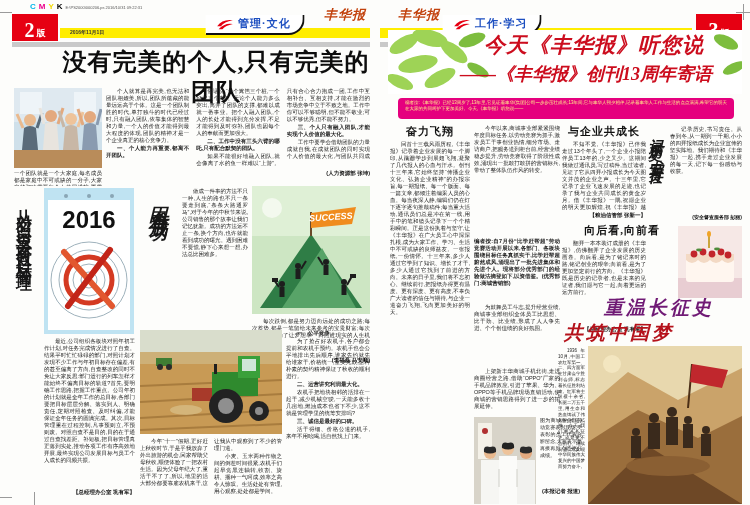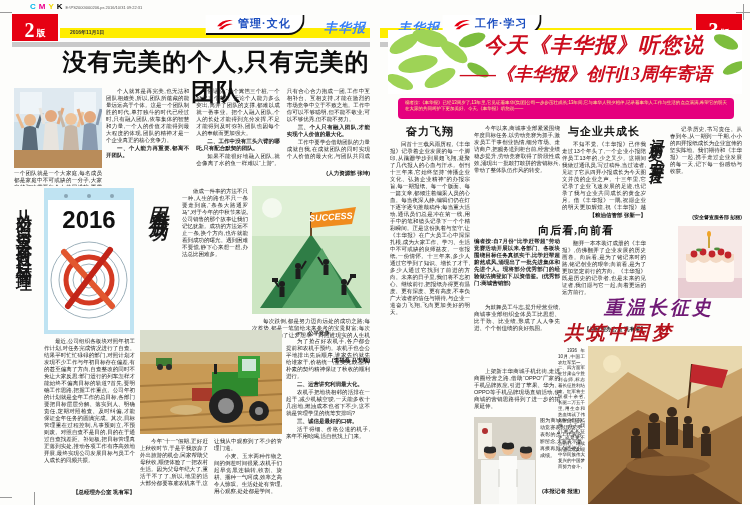--- a/index.html
+++ b/index.html
@@ -6,21 +6,21 @@
   #sheet{position:relative;width:750px;height:505px;background:#fdfdfb;overflow:hidden;
          font-family:"Liberation Sans",sans-serif;color:#222;}
   .abs{position:absolute;}
   
   .hdr{height:27px;}
   .pagebox{width:46px;height:27px;background:#e60012;color:#fff;display:flex;align-items:flex-end;justify-content:center;gap:2px;padding-bottom:1px;box-sizing:border-box;}
   .pagebox .num{font:bold 20px/20px "Liberation Serif",serif;}
   .pagebox .ban{font:bold 9px/13px "Liberation Sans",sans-serif;}
   .ystrip{position:absolute;bottom:3px;height:10px;background:#ffed00;}
   .hdate{position:absolute;bottom:5px;font:bold 5px/7px "Liberation Sans",sans-serif;color:#333;}
-  .mast{position:absolute;bottom:6px;font:bold italic 13px/14px "Liberation Serif",serif;color:#3b82f6;letter-spacing:1px;font-style:italic;}
+  .mast{position:absolute;bottom:19px;font:bold italic 13px/14px "Liberation Serif",serif;color:#c2410c;letter-spacing:1px;font-style:italic;}
   .tab{position:absolute;top:1px;transform:translateX(-50%);background:#fff;border:solid #111;border-width:0 2px 2px 0;border-radius:0 0 16px 0;display:flex;align-items:center;gap:4px;padding:2px 12px 3px 10px;}
   .tab .sect{font:bold 11px/13px "Liberation Sans",sans-serif;color:#1d4fc0;letter-spacing:1px;}
   .graybar{height:5px;background:#c9c9c9;}
   
   .txt{font-size:5.5px;line-height:7px;text-align:justify;color:#242424;overflow:hidden;}
   .txt p{margin:0 0 1px;text-indent:11px;}
   .txt p.sh{font-weight:bold;text-indent:11px;}
   .by{font-weight:bold;font-size:5.5px;line-height:7px;text-align:right;color:#111;}
   .vt{writing-mode:vertical-rl;font-family:"Liberation Serif",serif;font-weight:bold;color:#171717;}
   .callig{font-style:italic;}
@@ -279,21 +279,21 @@
   <div class="txt abs" style="left:540px;top:417px;width:42px;height:70px;font-size:5px;">
     <p style="text-indent:0">图为商城事业部劳动竞赛表彰现场,受表彰的员工代表合影留念,大家表示要再接再厉,创造更好成绩。</p>
   </div>
   <div class="by abs" style="left:540px;top:488px;width:42px;text-align:center;">(本报记者 报道)</div>
 
   <div class="h2col abs" style="left:562px;top:125px;width:84px;">与企业共成长</div>
   <div class="txt abs" style="left:562px;top:141px;width:84px;height:70px;">
     <p>不知不觉,《丰华报》已伴我走过13个年头了,一个企业小报陪伴员工13年的,少之又少。这期间我做过通讯员,写过稿件,当过读者,见证了它从四开小报成长为今天图文并茂的企业之声。十三年里,它记录了企业飞速发展的足迹,也记录了我与企业共同成长的黄金岁月。借《丰华报》一隅,祝愿企业的明天更加辉煌,祝《丰华报》越办越好!</p>
   </div>
   <div class="by abs" style="left:562px;top:212px;width:84px;">【粮油信管部 张新一】</div>
-  <div class="h2col abs" style="left:534px;top:224px;width:84px;text-align:center;">向后看,向前看</div>
+  <div class="h2col abs" style="left:580px;top:224px;width:84px;text-align:center;">向后看,向前看</div>
   <div class="txt abs" style="left:562px;top:240px;width:84px;height:84px;">
     <p>翻开一本本装订成册的《丰华报》,仿佛翻开了企业发展的历史画卷。向后看,是为了铭记来时的路,铭记创业的艰辛;向前看,是为了更加坚定前行的方向。《丰华报》既是历史的记录者,也是未来的见证者,我们愿与它一起,向着更远的远方前行。</p>
   </div>
   <div class="by abs" style="left:562px;top:326px;width:84px;">【总经理办公室 巩有军】</div>
 
   <div class="abs" style="left:646px;top:128px;height:176px;display:flex;flex-direction:column;align-items:center;gap:10px;">
     <span class="vt callig" style="font-size:14px;letter-spacing:3px;">记录历史</span>
     <span class="vt callig" style="font-size:14px;letter-spacing:3px;">书写责任</span>
   </div>
   <div class="txt abs" style="left:670px;top:126px;width:72px;height:86px;">

